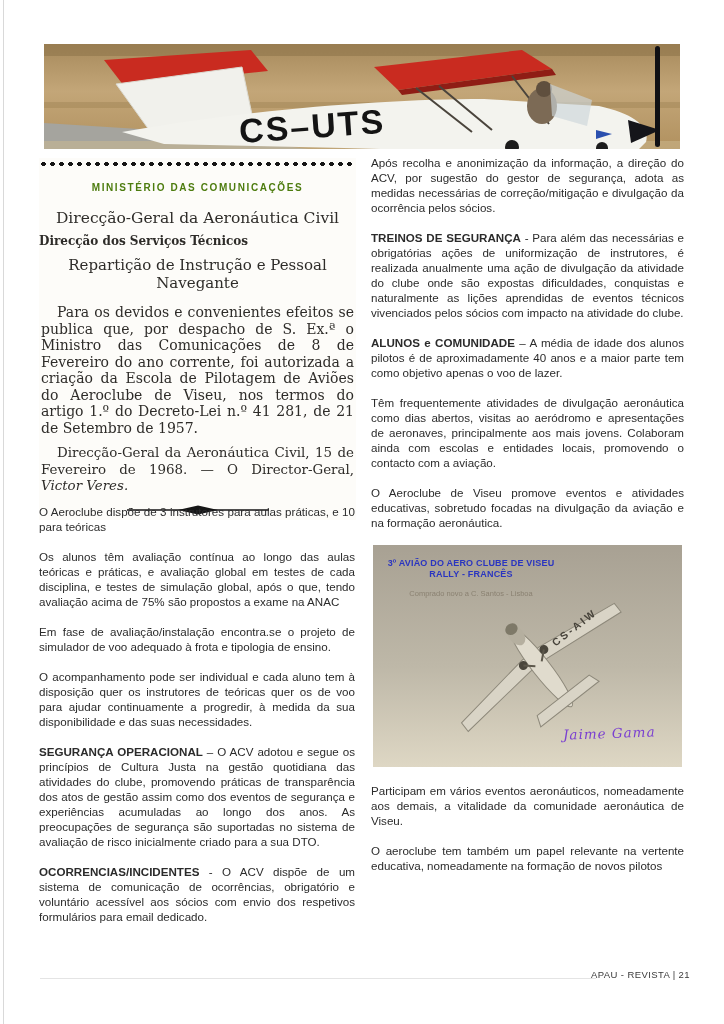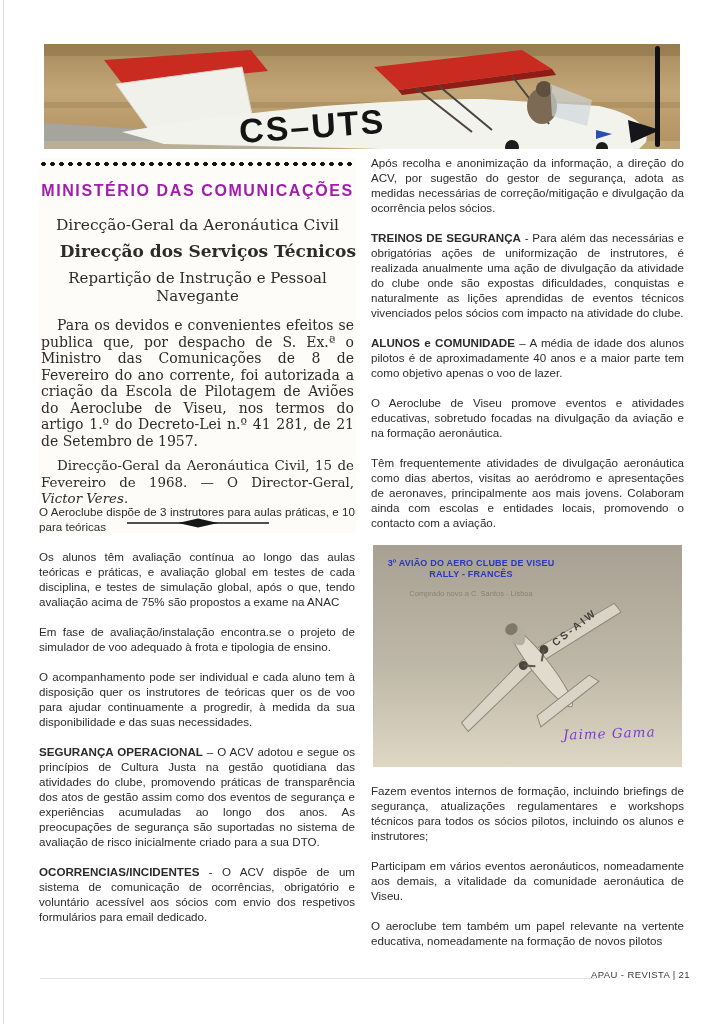--- a/index.html
+++ b/index.html
@@ -10,24 +10,24 @@
   
   .banner{position:absolute;left:44px;top:44px;width:636px;height:105px;overflow:hidden;}
   .banner svg{display:block;}
 
   
   .clipping{position:absolute;left:39px;top:158px;width:317px;background:#fdfcf9;
             font-family:"DejaVu Serif", serif;color:#2e2c29;}
   .chain{height:8px;margin:2px 0 14px 0;
          background-image:radial-gradient(ellipse 4.5px 3.2px at 4.5px 4px,#151515 55%,rgba(0,0,0,0) 62%);
          background-size:9px 8px;background-repeat:repeat-x;background-position:0 0;}
-  .clip-title{font-family:"Liberation Sans",sans-serif;font-weight:bold;font-size:16px;
-              letter-spacing:1.6px;text-align:center;color:#a21caf;margin:0 0 9px 0;}
+  .clip-title{font-family:"Liberation Sans",sans-serif;font-weight:bold;font-size:10px;
+              letter-spacing:1.6px;text-align:center;color:#4d7c0f;margin:0 0 9px 0;}
   .clip-sub1{font-size:15.5px;text-align:center;margin:16px 0 7px 0;}
-  .clip-sub2{font-size:17px;font-weight:bold;text-align:right;margin:0 0 8px 0;}
+  .clip-sub2{font-size:12px;font-weight:bold;text-align:left;margin:0 0 8px 0;}
   .clip-sub3{font-size:15px;text-align:center;margin:0 0 12px 0;}
   .clip-body{font-size:14px;line-height:16.5px;text-align:justify;text-indent:16px;margin:0 2px 9px 2px;}
   .clip-closing{font-size:13.4px;line-height:16.5px;text-align:justify;text-indent:16px;margin:0 2px 6px 2px;}
   .clip-sign{font-style:italic;}
   .clip-divider{text-align:center;margin:2px 0 0 0;}
 
   
   .col{position:absolute;width:316px;font-size:11.6px;line-height:15px;text-align:justify;color:#2b2b2b;}
   .col-left{left:39px;top:504px;}
   .col-right{left:371px;top:155px;width:313px;}
@@ -111,22 +111,22 @@
     <p><span class="lead"></span><span>Em fase de avaliação/instalação encontra.se o projeto de simulador de voo adequado à frota e tipologia de ensino.</span></p>
     <p><span class="lead"></span><span>O acompanhamento pode ser individual e cada aluno tem à disposição quer os instrutores de teóricas quer os de voo para ajudar continuamente a progredir, à medida da sua disponibilidade e das suas necessidades.</span></p>
     <p><span class="lead">SEGURANÇA OPERACIONAL</span><span> – O ACV adotou e segue os princípios de Cultura Justa na gestão quotidiana das atividades do clube, promovendo práticas de transparência dos atos de gestão assim como dos eventos de segurança e experiências acumuladas ao longo dos anos. As preocupações de segurança são suportadas no sistema de avaliação de risco inicialmente criado para a sua DTO.</span></p>
     <p><span class="lead">OCORRENCIAS/INCIDENTES</span><span> - O ACV dispõe de um sistema de comunicação de ocorrências, obrigatório e voluntário acessível aos sócios com envio dos respetivos formulários para email dedicado.</span></p>
   </div>
 
   <div class="col col-right">
     <p><span class="lead"></span><span>Após recolha e anonimização da informação, a direção do ACV, por sugestão do gestor de segurança, adota as medidas necessárias de correção/mitigação e divulgação da ocorrência pelos sócios.</span></p>
     <p><span class="lead">TREINOS DE SEGURANÇA</span><span> - Para além das necessárias e obrigatórias ações de uniformização de instrutores, é realizada anualmente uma ação de divulgação da atividade do clube onde são expostas dificuldades, conquistas e naturalmente as lições aprendidas de eventos técnicos vivenciados pelos sócios com impacto na atividade do clube.</span></p>
     <p><span class="lead">ALUNOS e COMUNIDADE</span><span> – A média de idade dos alunos pilotos é de aproximadamente 40 anos e a maior parte tem como objetivo apenas o voo de lazer.</span></p>
+    <p><span class="lead"></span><span>Têm frequentemente atividades de divulgação aeronáutica como dias abertos, visitas ao aeródromo e apresentações de aeronaves, principalmente aos mais jovens. Colaboram ainda com escolas e entidades locais, promovendo o contacto com a aviação.</span></p>
     <p><span class="lead"></span><span>O Aeroclube de Viseu promove eventos e atividades educativas, sobretudo focadas na divulgação da aviação e na formação aeronáutica.</span></p>
-    <p><span class="lead"></span><span>Têm frequentemente atividades de divulgação aeronáutica como dias abertos, visitas ao aeródromo e apresentações de aeronaves, principalmente aos mais jovens. Colaboram ainda com escolas e entidades locais, promovendo o contacto com a aviação.</span></p>
 
     <div class="photo">
       <svg viewBox="0 0 309 222" width="309" height="222">
         <defs>
           <linearGradient id="sky" x1="0" y1="0" x2="0" y2="1">
             <stop offset="0" stop-color="#a8a193"></stop>
             <stop offset="0.55" stop-color="#beb8a8"></stop>
             <stop offset="1" stop-color="#ded7c4"></stop>
           </linearGradient>
         </defs>
@@ -144,20 +144,19 @@
         </g>
       </svg>
       <div class="photo-captions">
         <div class="cap-blue">3º AVIÃO DO AERO CLUBE DE VISEU</div>
         <div class="cap-blue">RALLY - FRANCÊS</div>
         <div class="cap-small">Comprado novo a C. Santos - Lisboa</div>
       </div>
       <div class="signature">Jaime Gama</div>
     </div>
 
-    <p><span class="lead"></span><span>Fazem eventos internos de formação, incluindo briefings de segurança, atualizações regulamentares e workshops técnicos para todos os sócios pilotos, incluindo os alunos e instrutores;</span></p>
     <p><span class="lead"></span><span>Participam em vários eventos aeronáuticos, nomeadamente aos demais, a vitalidade da comunidade aeronáutica de Viseu.</span></p>
     <p><span class="lead"></span><span>O aeroclube tem também um papel relevante na vertente educativa, nomeadamente na formação de novos pilotos</span></p>
   </div>
 
   <div class="footer-line"></div>
   <div class="footer-text">APAU - REVISTA | 21</div>
 </div>
 
 </body></html>

